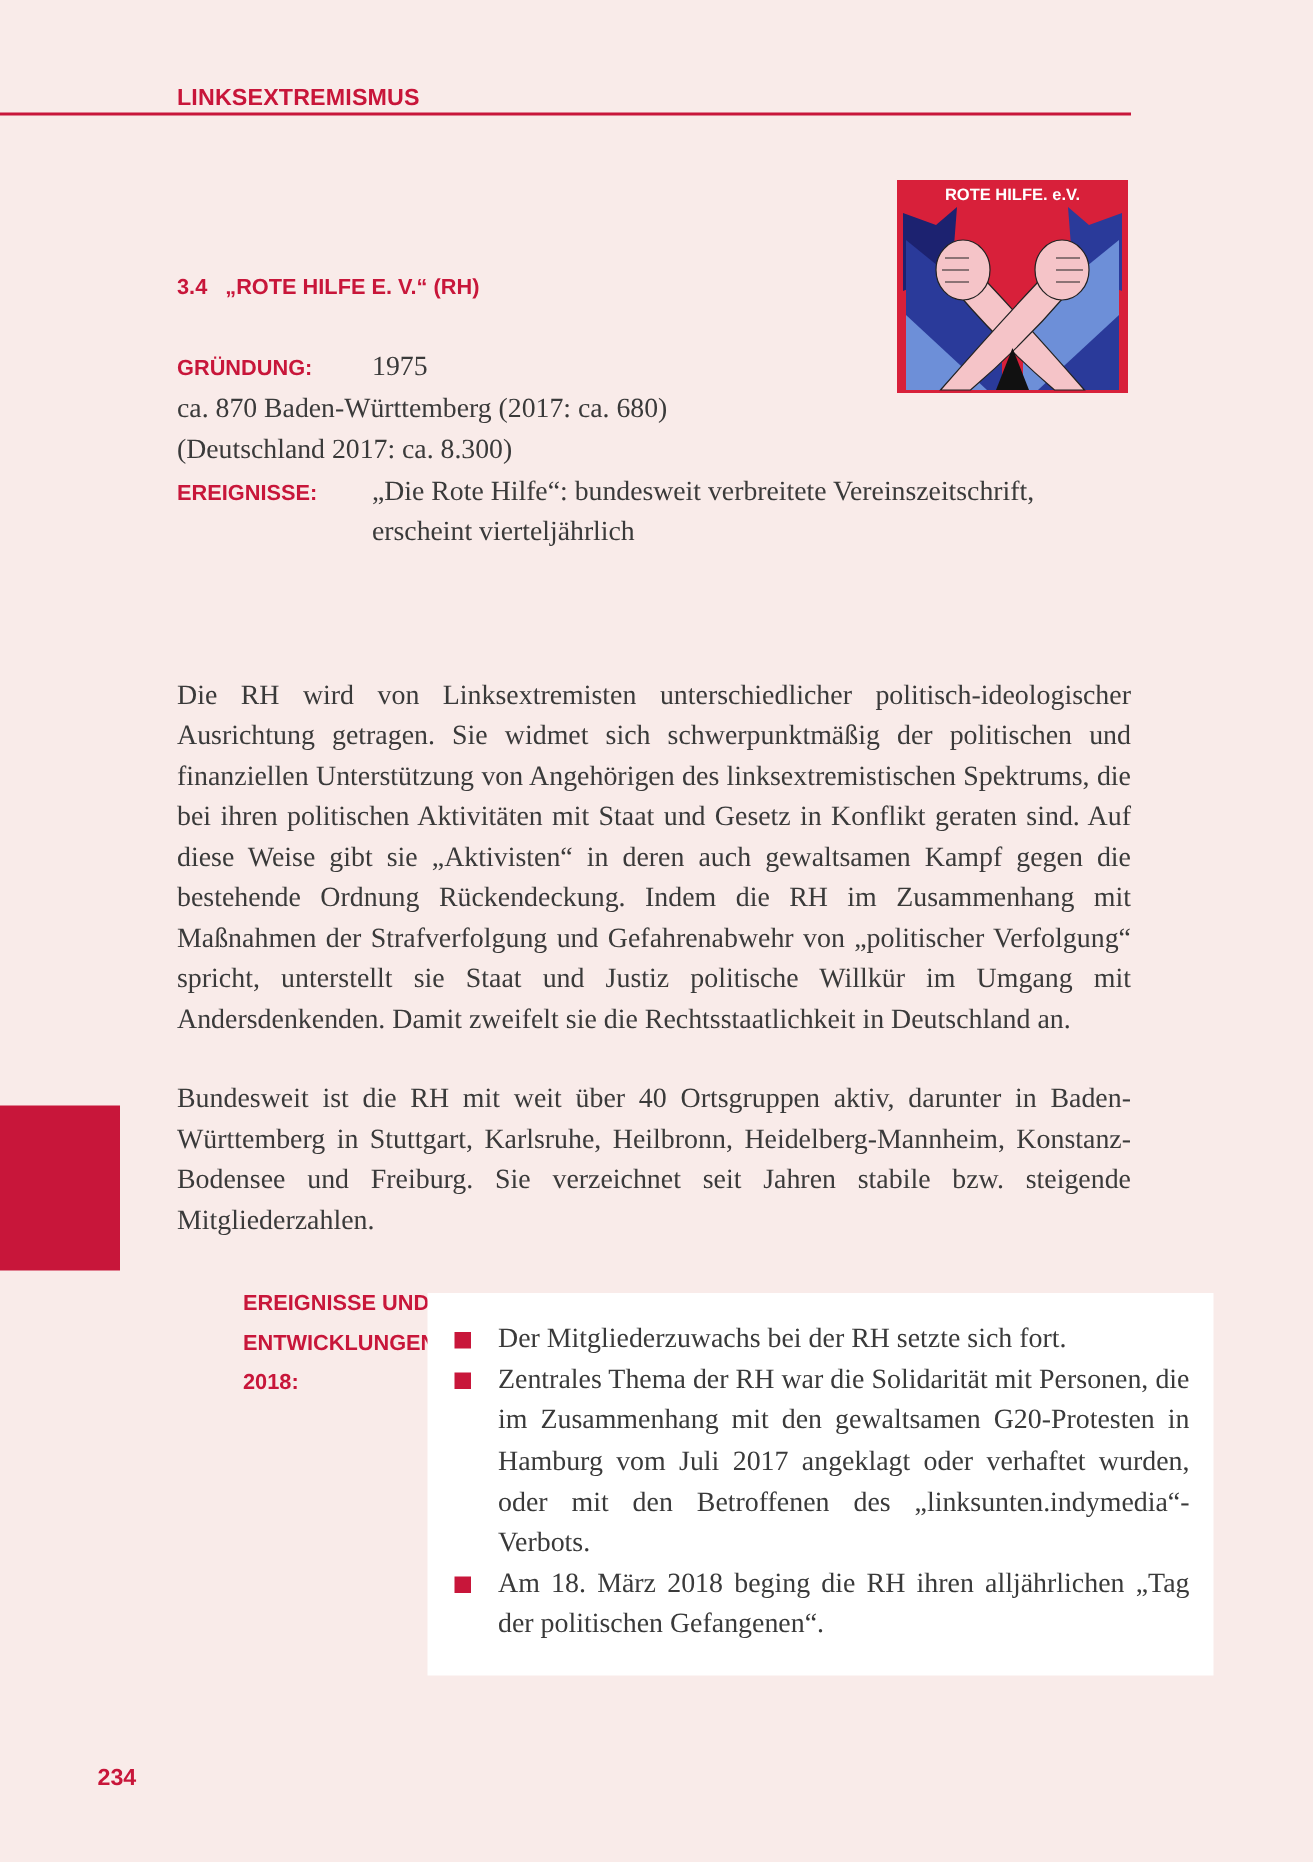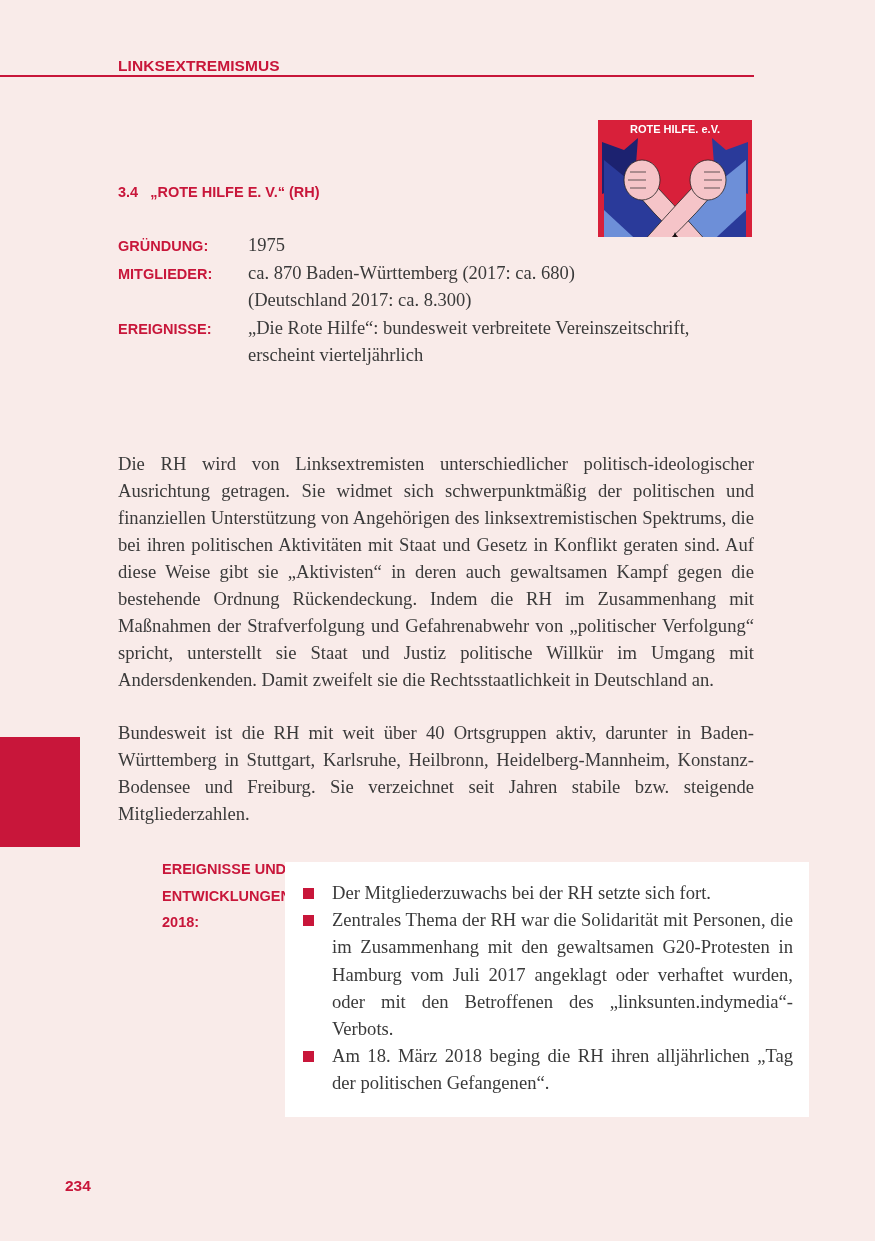--- a/index.html
+++ b/index.html
@@ -15,21 +15,21 @@
   .running-head {
     position: absolute; left: 118px; top: 57px;
     font-size: 15.5px; font-weight: bold; letter-spacing: 0.1px;
   }
   .head-rule {
     position: absolute; left: 0; top: 75px; width: 754px; height: 2px;
     background: #c8163a;
   }
 
   .logo {
-    position: absolute; left: 598px; top: 120px; width: 154px; height: 117px;
+    position: absolute; left: 598px; top: 120px; width: 154px; height: 142px;
     background: #d8203a; overflow: hidden;
   }
   .logo svg { display: block; }
 
   .section-title {
     position: absolute; left: 118px; top: 184px;
     font-size: 14.5px; font-weight: bold;
   }
   .section-title .num { margin-right: 12px; }
 
@@ -117,21 +117,20 @@
 </div>
 
 <div class="facts">
   <div class="fact">
     <div class="fact-label sans red">GRÜNDUNG:</div>
     <div class="fact-values">
       <div>1975</div>
     </div>
   </div>
   <div class="fact">
-    <div class="fact-label sans red">MITGLIEDER:</div>
     <div class="fact-values">
       <div>ca. 870 Baden-Württemberg (2017: ca. 680)</div>
       <div>(Deutschland 2017: ca. 8.300)</div>
     </div>
   </div>
   <div class="fact">
     <div class="fact-label sans red">EREIGNISSE:</div>
     <div class="fact-values">
       <div>„Die Rote Hilfe“: bundesweit verbreitete Vereinszeitschrift,</div>
       <div>erscheint vierteljährlich</div>

